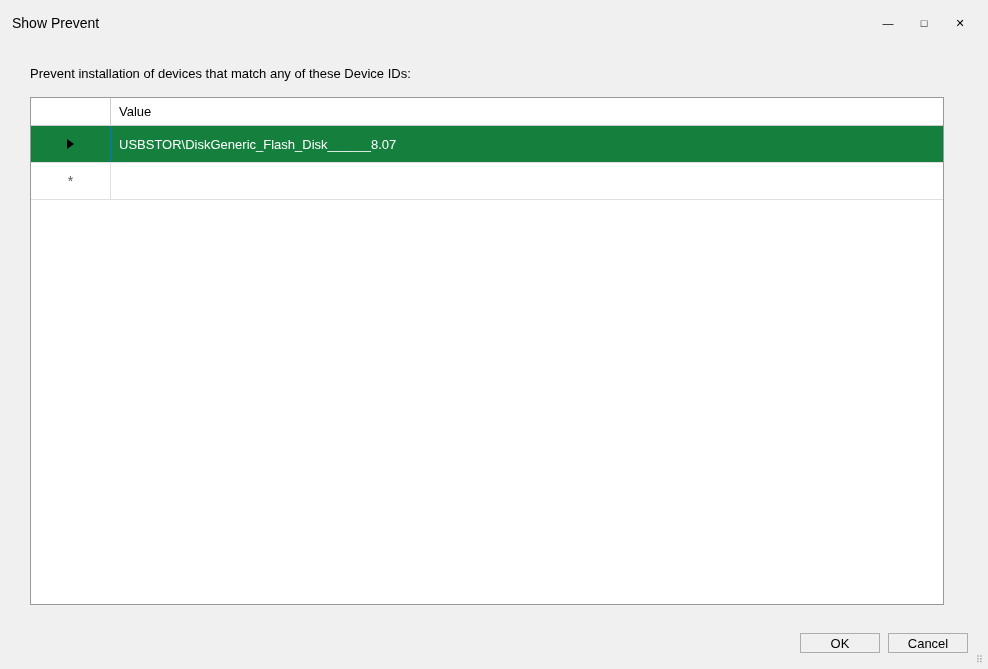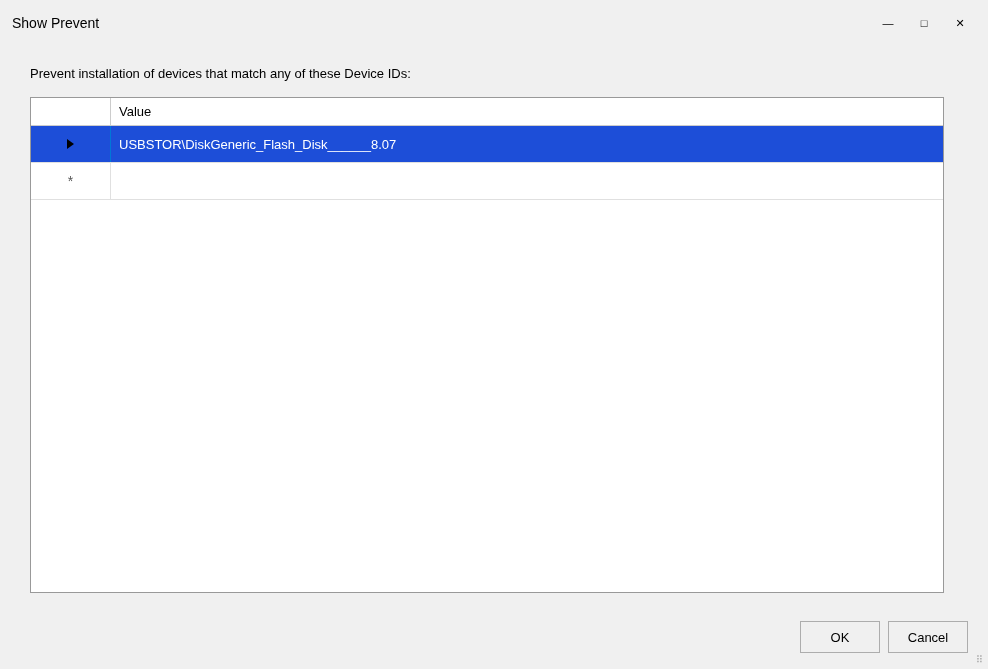--- a/index.html
+++ b/index.html
@@ -103,21 +103,21 @@
 
     .table-row {
       display: flex;
       border-bottom: 1px solid #e0e0e0;
       cursor: pointer;
       min-height: 36px;
       align-items: center;
     }
 
     .table-row.selected {
-      background: #1d4ed8;
+      background: #15803d;
       color: #fff;
     }
 
     .row-indicator {
       width: 80px;
       min-width: 80px;
       border-right: 1px solid #e0e0e0;
       padding: 6px 8px;
       display: flex;
       align-items: center;
@@ -148,21 +148,21 @@
       display: flex;
       justify-content: flex-end;
       align-items: center;
       padding: 12px 20px 16px 20px;
       gap: 8px;
       flex-shrink: 0;
     }
 
     .footer-btn {
       width: 80px;
-      height: 32px;
+      height: 20px;
       background: #f0f0f0;
       border: 1px solid #adadad;
       cursor: pointer;
       font-size: 13px;
       color: #000;
       display: flex;
       align-items: center;
       justify-content: center;
     }
 

